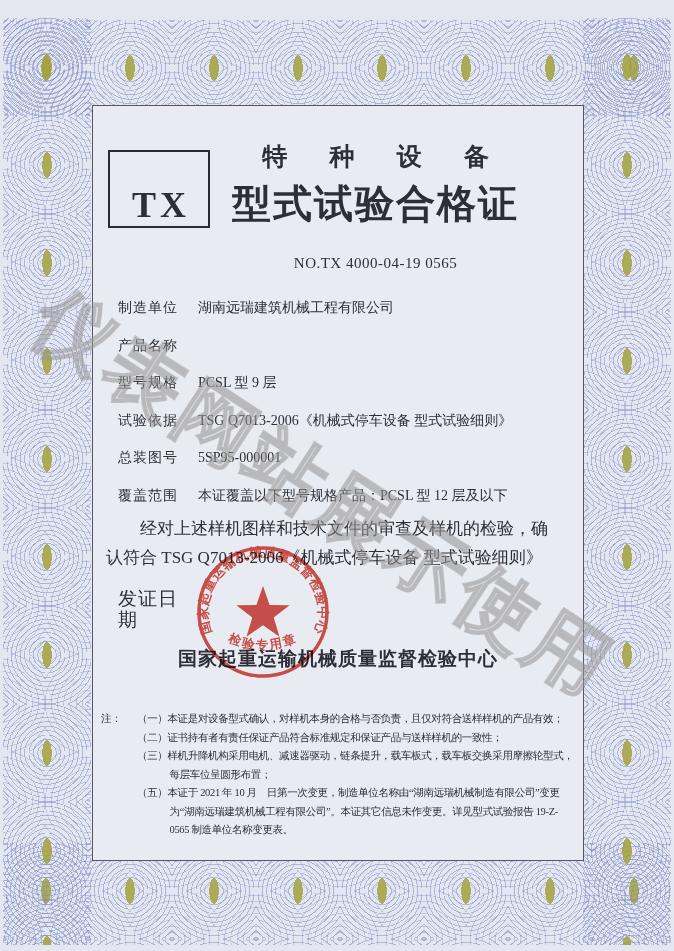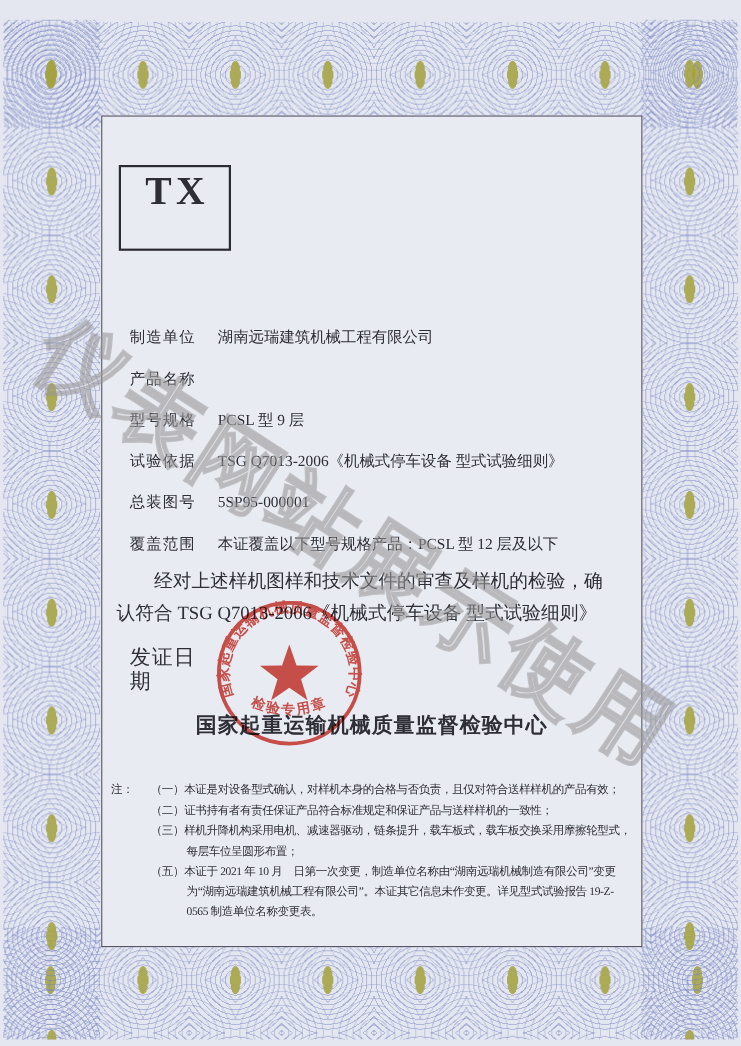--- a/index.html
+++ b/index.html
@@ -31,21 +31,21 @@
   .inner{
     position:absolute;left:92px;top:105px;width:490px;height:754px;
     background:#e9ebf2;
     border:1px solid #565663;
   }
 
   
   .tx-box{
     position:absolute;left:15px;top:44px;width:98px;height:74px;
     border:2px solid #2b2b33;
-    display:flex;align-items:flex-start;justify-content:center;
+    display:flex;align-items:flex-end;justify-content:center;
     font-size:36px;font-weight:bold;letter-spacing:4px;text-indent:4px;
   }
 
   
   .header{position:absolute;left:110px;top:34px;width:345px;text-align:center;}
   .hdr-category{font-size:25px;letter-spacing:18px;text-indent:18px;font-weight:600;}
   .hdr-title{margin-top:4px;font-size:39px;font-weight:bold;letter-spacing:2px;}
   .hdr-no{margin-top:24px;font-size:15px;letter-spacing:0.5px;}
 
   
@@ -108,20 +108,25 @@
   <div class="gp gp-right"></div>
 
   <div class="watermark">仪表网站展示使用</div>
 
   <div class="inner">
 
     <div class="tx-box">
       <span>TX</span>
     </div>
 
+    <div class="header">
+      <div class="hdr-category">特 种 设 备</div>
+      <div class="hdr-title">型式试验合格证</div>
+      <div class="hdr-no">NO.TX 4000-04-19 0565</div>
+    </div>
 
     <div class="fields">
       <div class="frow">
         <span class="flabel">制造单位</span>
         <span class="fvalue">湖南远瑞建筑机械工程有限公司</span>
       </div>
       <div class="frow">
         <span class="flabel">产品名称</span>
       </div>
       <div class="frow">

